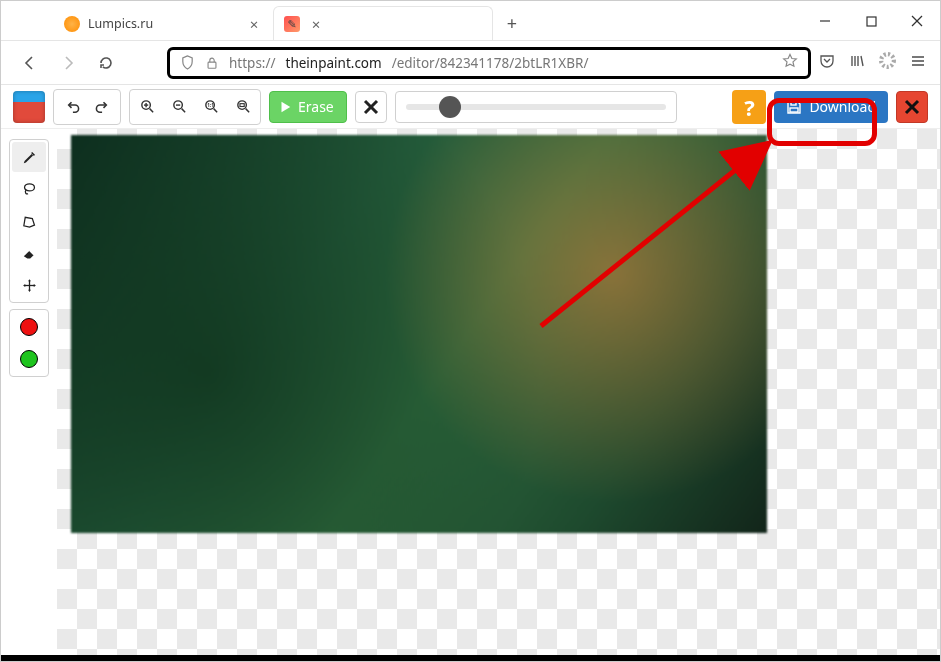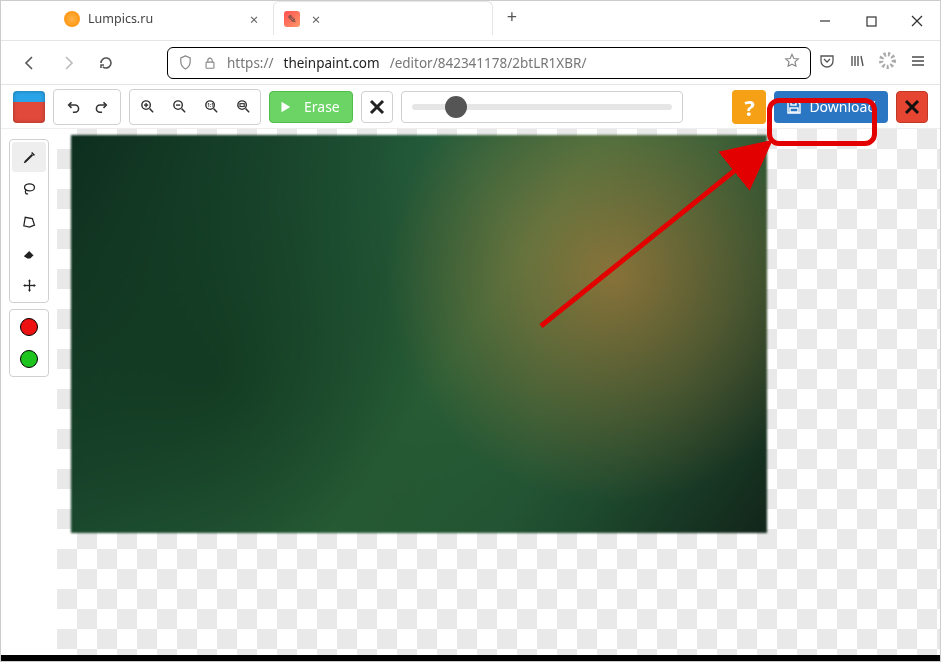--- a/index.html
+++ b/index.html
@@ -1,45 +1,45 @@
 <!DOCTYPE html>
 <html><head>
 <meta charset="utf-8">
 <style>
 * { box-sizing: border-box; margin: 0; padding: 0; font-family: system-ui, -apple-system, "Segoe UI", Arial, sans-serif; }
 html, body { width: 941px; height: 662px; overflow: hidden; background: #fff; }
 
 
 .browser-chrome { width: 100%; height: 100%; border: 1px solid #ccc; display: flex; flex-direction: column; background: #fff; position: relative; }
-.tab-strip { height: 40px; display: flex; align-items: flex-start; padding-left: 52px; border-bottom: 1px solid #e5e5e5; }
+.tab-strip { height: 40px; display: flex; align-items: flex-end; padding-left: 52px; border-bottom: 1px solid #e5e5e5; }
 .tab { height: 34px; min-width: 220px; max-width: 220px; display: flex; align-items: center; gap: 8px; padding: 0 10px; font-size: 12.5px; color: #444; border: 1px solid transparent; border-bottom: none; border-top-left-radius: 6px; border-top-right-radius: 6px; position: relative; }
 .tab.active { background: #fff; border-color: #e5e5e5; }
 .tab .favicon { width: 16px; height: 16px; border-radius: 50%; flex-shrink: 0; display:flex; align-items:center; justify-content:center; font-size:11px; }
 .tab .title { flex: 1; white-space: nowrap; overflow: hidden; text-overflow: ellipsis; }
 .tab .close { width: 16px; height: 16px; display: flex; align-items: center; justify-content: center; color: #666; font-size: 15px; cursor: pointer; }
 .newtab { width: 30px; height: 30px; display: flex; align-items: center; justify-content: center; color: #555; font-size: 18px; cursor: pointer; margin-left:4px; margin-bottom:2px;}
 .win-controls { position: absolute; right: 0; top: 0; height: 40px; display: flex; }
 .win-btn { width: 46px; height: 40px; display: flex; align-items: center; justify-content: center; color: #333; font-size: 14px; cursor: pointer; }
 
 .addr-bar { height: 44px; display: flex; align-items: center; gap: 8px; padding: 0 14px; border-bottom: 1px solid #e5e5e5; }
 .nav-btn { width: 30px; height: 30px; display: flex; align-items: center; justify-content: center; color: #555; cursor: pointer; border-radius:4px; }
 .nav-btn.disabled { color: #bbb; cursor: default; }
-.url-box { flex: 1; height: 32px; border: 1px solid #000000; border-radius: 6px; display: flex; align-items: center; padding: 0 10px; gap: 10px; color: #777; font-size: 13.5px; background:#fff; }
+.url-box { flex: 1; height: 32px; border: 3px solid #000000; border-radius: 6px; display: flex; align-items: center; padding: 0 10px; gap: 10px; color: #777; font-size: 13.5px; background:#fff; }
 .url-box .domain { color: #222; }
 .url-box .star { margin-left: auto; color:#888; }
 .right-icons { display: flex; gap: 14px; align-items: center; color:#555; }
 
 
 .app { flex: 1; display: flex; flex-direction: column; background: #fff; }
 .app-toolbar { height: 44px; display: flex; align-items: center; gap: 8px; padding: 6px 12px; background: #fff; border-bottom: 1px solid #eee; }
 .logo-block { width: 32px; height: 32px; border-radius: 4px; background: linear-gradient(180deg,#2aa4e8 0 35%, #e14a3b 35% 100%); box-shadow: inset 0 0 4px rgba(0,0,0,.3); }
 .tool-group { display: flex; align-items: center; gap: 2px; border: 1px solid #d0d0d0; border-radius: 4px; padding: 2px; background:#fff; }
 .icon-btn { width: 30px; height: 30px; display: flex; align-items: center; justify-content: center; cursor: pointer; color: #333; border-radius: 3px; }
 .icon-btn svg { width: 17px; height: 17px; }
-.erase-btn { height: 32px; display: flex; align-items: center; gap: 12px; background: #6bd465; border: 1px solid #4fbf4a; border-radius: 4px; color: #fff; font-size: 14px; padding: 0 12px 0 8px; cursor: pointer; }
+.erase-btn { height: 32px; display: flex; align-items: center; gap: 6px; background: #6bd465; border: 1px solid #4fbf4a; border-radius: 4px; color: #fff; font-size: 14px; padding: 0 12px 0 8px; cursor: pointer; }
 .erase-btn svg { width:14px; height:14px; fill:#fff; }
 .x-btn { width: 32px; height: 32px; display: flex; align-items: center; justify-content: center; color: #333; border: 1px solid #d0d0d0; border-radius:4px; cursor:pointer; background:#fff; }
 .x-btn.red { background:#e64631; border-color:#c23826; color:#111; }
 .slider-box { display:flex; align-items:center; border:1px solid #d0d0d0; border-radius:4px; padding:0 10px; height:32px; }
 .slider { width: 260px; height: 6px; background: #e6e6e6; border-radius: 3px; position: relative; }
 .slider .knob { position: absolute; top: 50%; left: 17%; width: 22px; height: 22px; background: #555; border-radius: 50%; transform: translate(-50%, -50%); cursor: pointer; }
 .spacer { flex: 1; }
 .help-btn { width: 34px; height: 34px; background: #f6a016; border-radius: 4px; color: #fff; display: flex; align-items: center; justify-content: center; font-size: 22px; font-weight: bold; cursor:pointer; }
 .download-btn { height: 31px; display: flex; align-items: center; gap: 7px; background: #2b76c3; color: #fff; border-radius: 4px; padding: 16px 12px; font-size: 14px; cursor:pointer; }
 .download-btn svg { width:16px; height:16px; }

